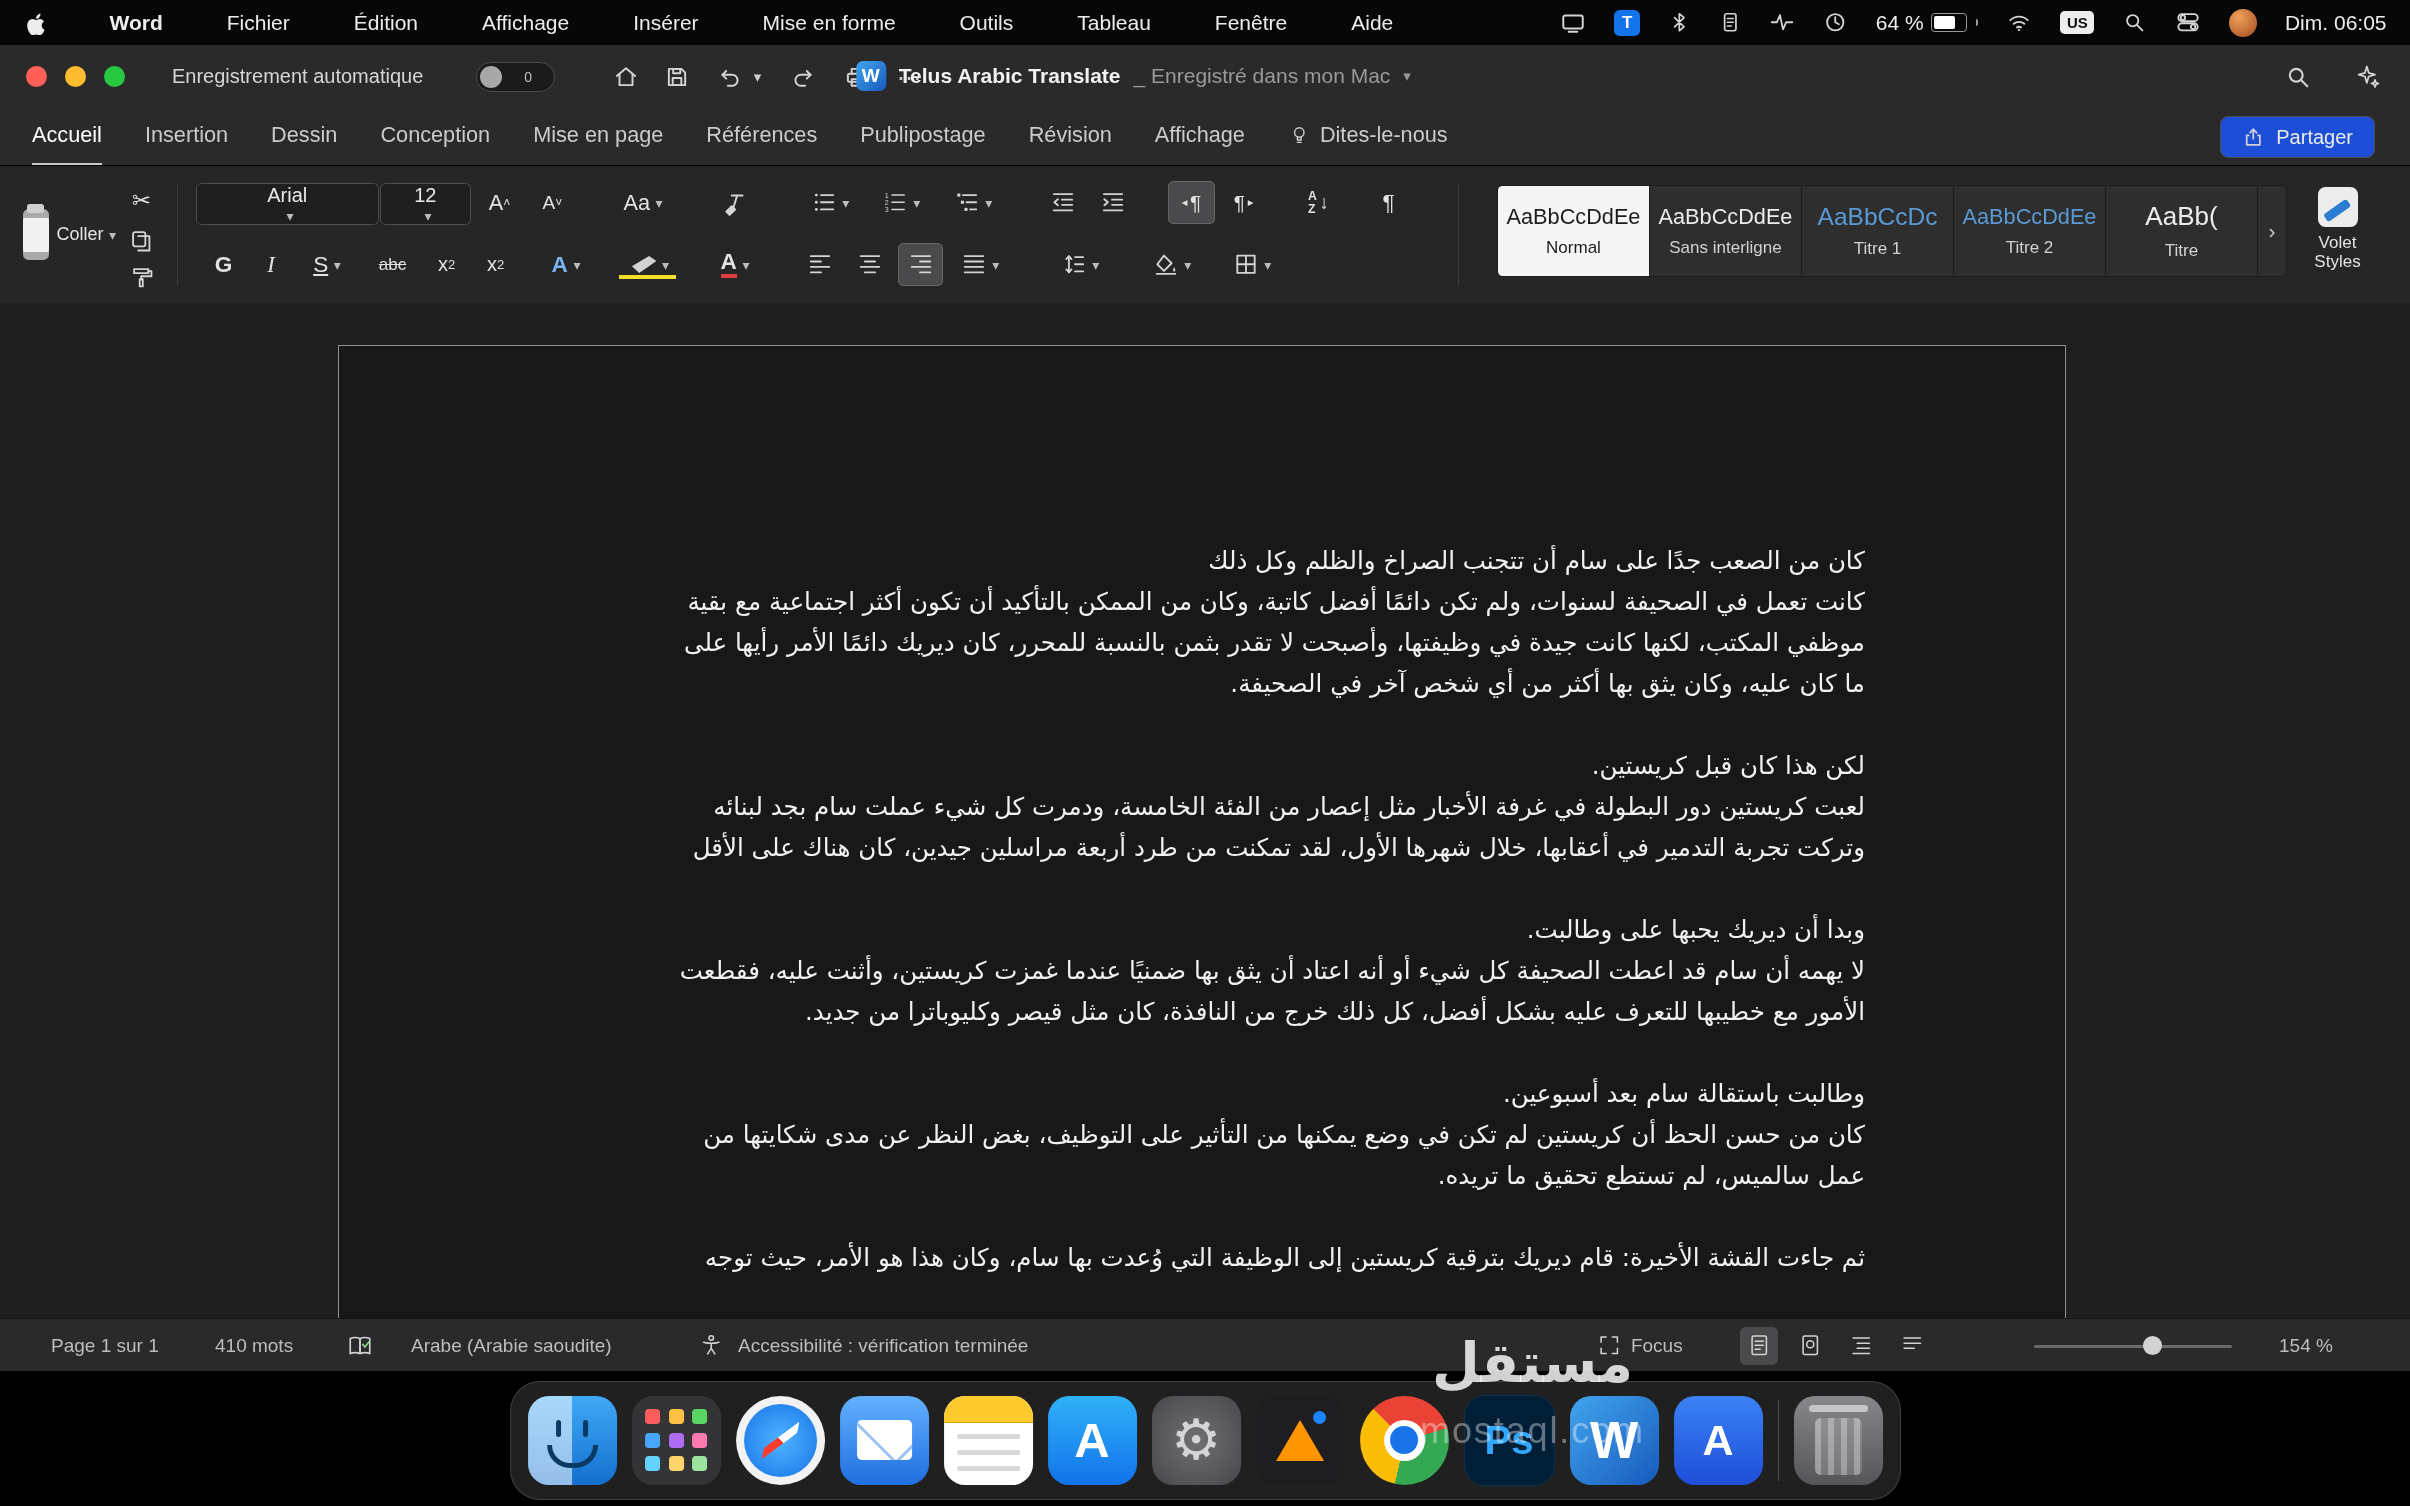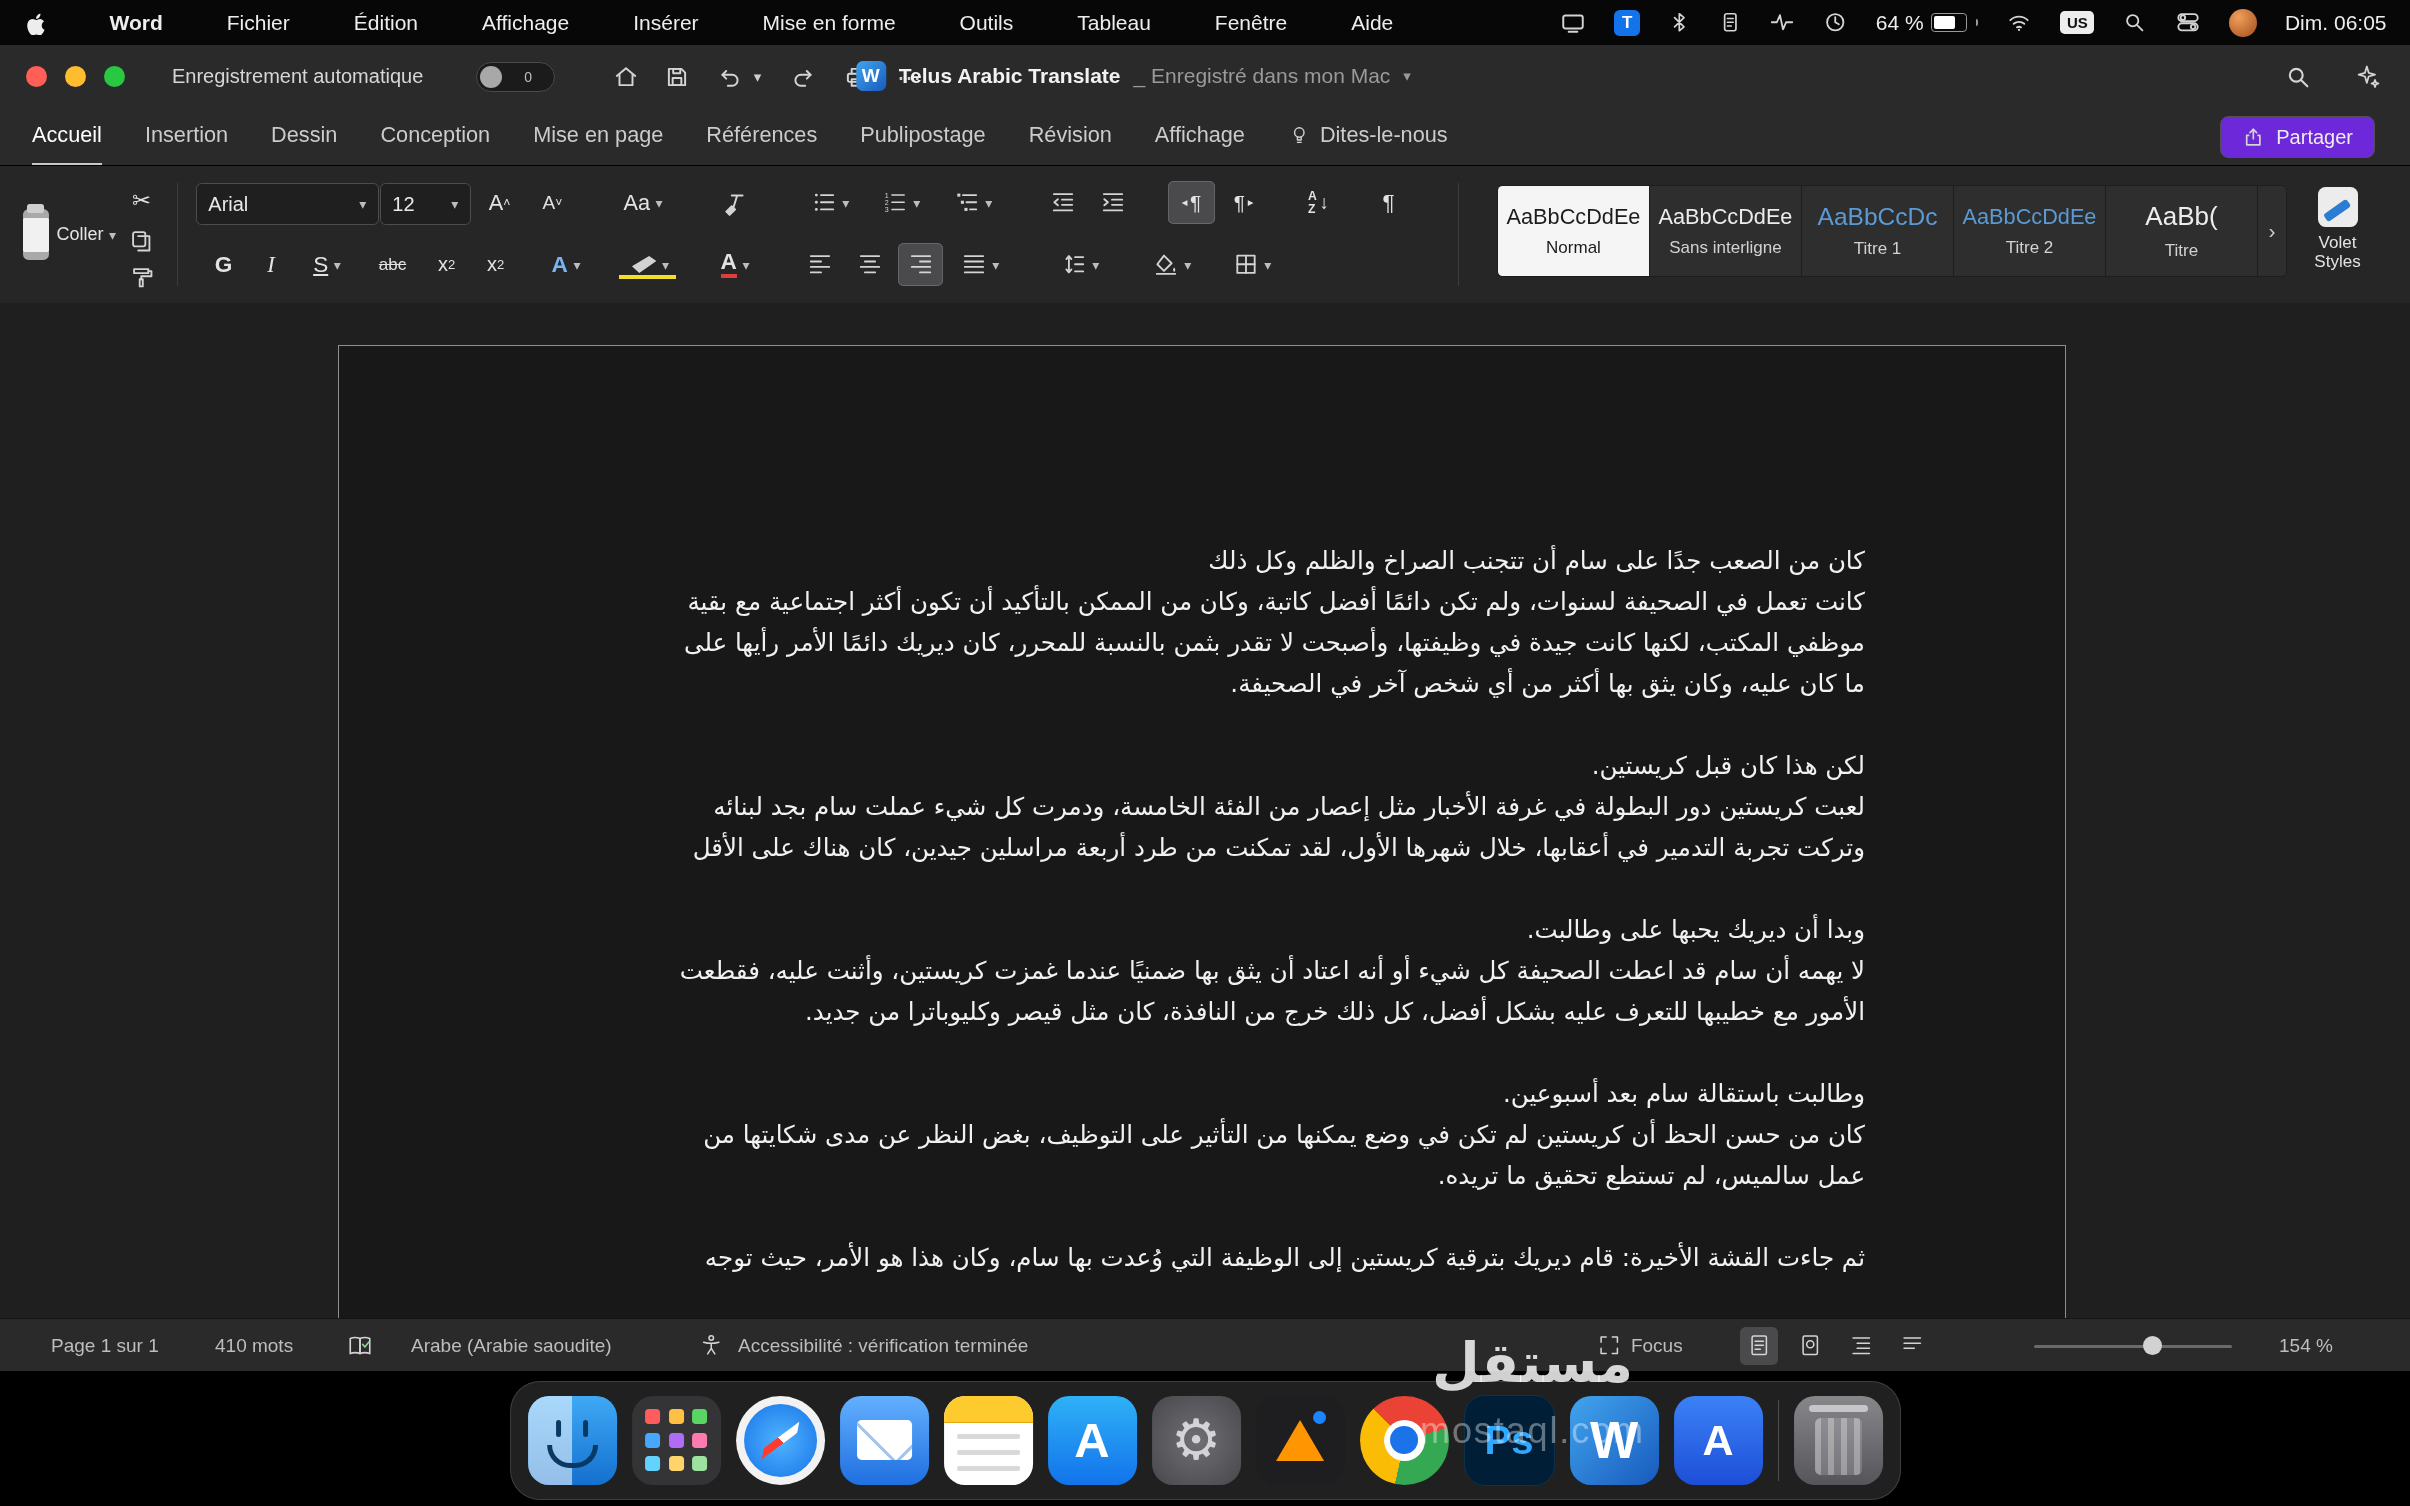--- a/index.html
+++ b/index.html
@@ -37,30 +37,30 @@
   .doc-title{font-size:21px;color:#f2f2f2;font-weight:bold;}
   .doc-sub{font-size:21px;color:#9a9a9a;}
   .cvt{font-size:15px;color:#9a9a9a;}
 
   
   .tabs{position:absolute;top:107px;left:0;right:0;height:58px;background:#2a2a2a;display:flex;align-items:stretch;gap:43px;
     padding-left:32px;font-size:21.7px;color:#cbcbcb;}
   .tab{display:flex;align-items:center;border-bottom:2.8px solid transparent;cursor:default;}
   .tab.sel{color:#fff;border-bottom-color:#c9c9c9;}
   .tellme{display:flex;align-items:center;gap:9.4px;}
-  .share-btn{position:absolute;right:36px;top:9.4px;height:40px;background:#6d28d9;border:0.9px solid #505052;border-radius:8.5px;
+  .share-btn{position:absolute;right:36px;top:9.4px;height:40px;background:#1d4ed8;border:0.9px solid #505052;border-radius:8.5px;
     display:flex;align-items:center;gap:11.3px;padding:0 21px;font-size:20px;color:#ececec;}
 
   
   .ribbon{position:absolute;top:166px;left:0;right:0;height:137px;background:#262626;border-bottom:0.9px solid #151515;}
   .rb{position:absolute;display:flex;align-items:center;justify-content:center;height:43px;border-radius:5.6px;color:#e3e3e3;}
   .rb.sel{background:#4a4a4c;box-shadow:inset 0 0 0 0.9px #68686a;}
   .sep{position:absolute;top:17px;bottom:17px;width:0.9px;background:#3c3c3c;}
   .combo{position:absolute;height:40px;background:#1f1f1f;border:0.9px solid #4d4d4d;border-radius:5.6px;
-    display:flex;align-items:center;justify-content:space-between;padding:0 11.3px;font-size:20px;color:#e8e8e8;}
+    display:flex;align-items:center;justify-content:space-between;padding:0 11.3px;font-size:20px;color:#e8e8e8;flex-direction:column;}
   .cv{font-size:14px;color:#bdbdbd;margin-left:5.6px;}
   .paste{position:absolute;left:28px;top:11.3px;width:83px;height:115px;display:flex;align-items:center;
     justify-content:center;gap:7.5px;border-radius:7.5px;color:#e3e3e3;font-size:18px;}
   .clipb{width:41px;height:51px;background:#a9a9a9;border-radius:5.6px;position:relative;display:flex;align-items:center;justify-content:center;}
   .clipb::before{content:"";position:absolute;top:-5.6px;width:17px;height:9.4px;background:#cfcfcf;border-radius:2.8px;}
   .clipb .sheet{width:26px;height:34px;background:#f1f1f1;border-radius:1.9px;}
   .ltr-b{font-weight:bold;font-size:22.6px;}
   .ltr-i{font-family:"Liberation Serif",serif;font-style:italic;font-size:22.6px;}
   .ltr-u{font-size:22.6px;text-decoration:underline;}
   .ltr-s{font-size:17px;text-decoration:line-through;}

